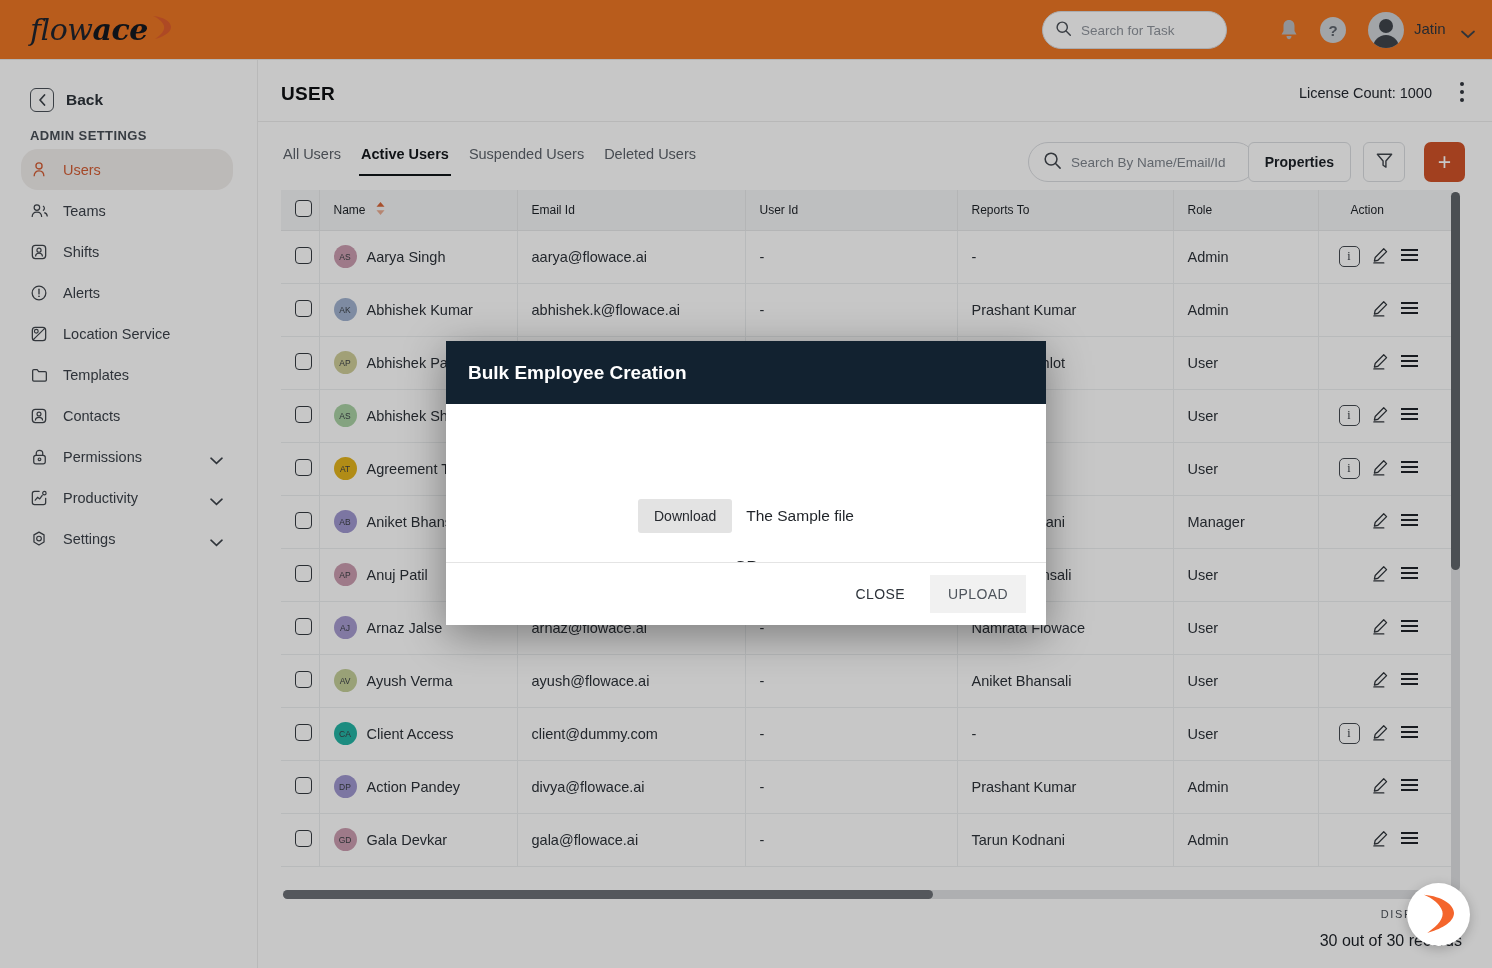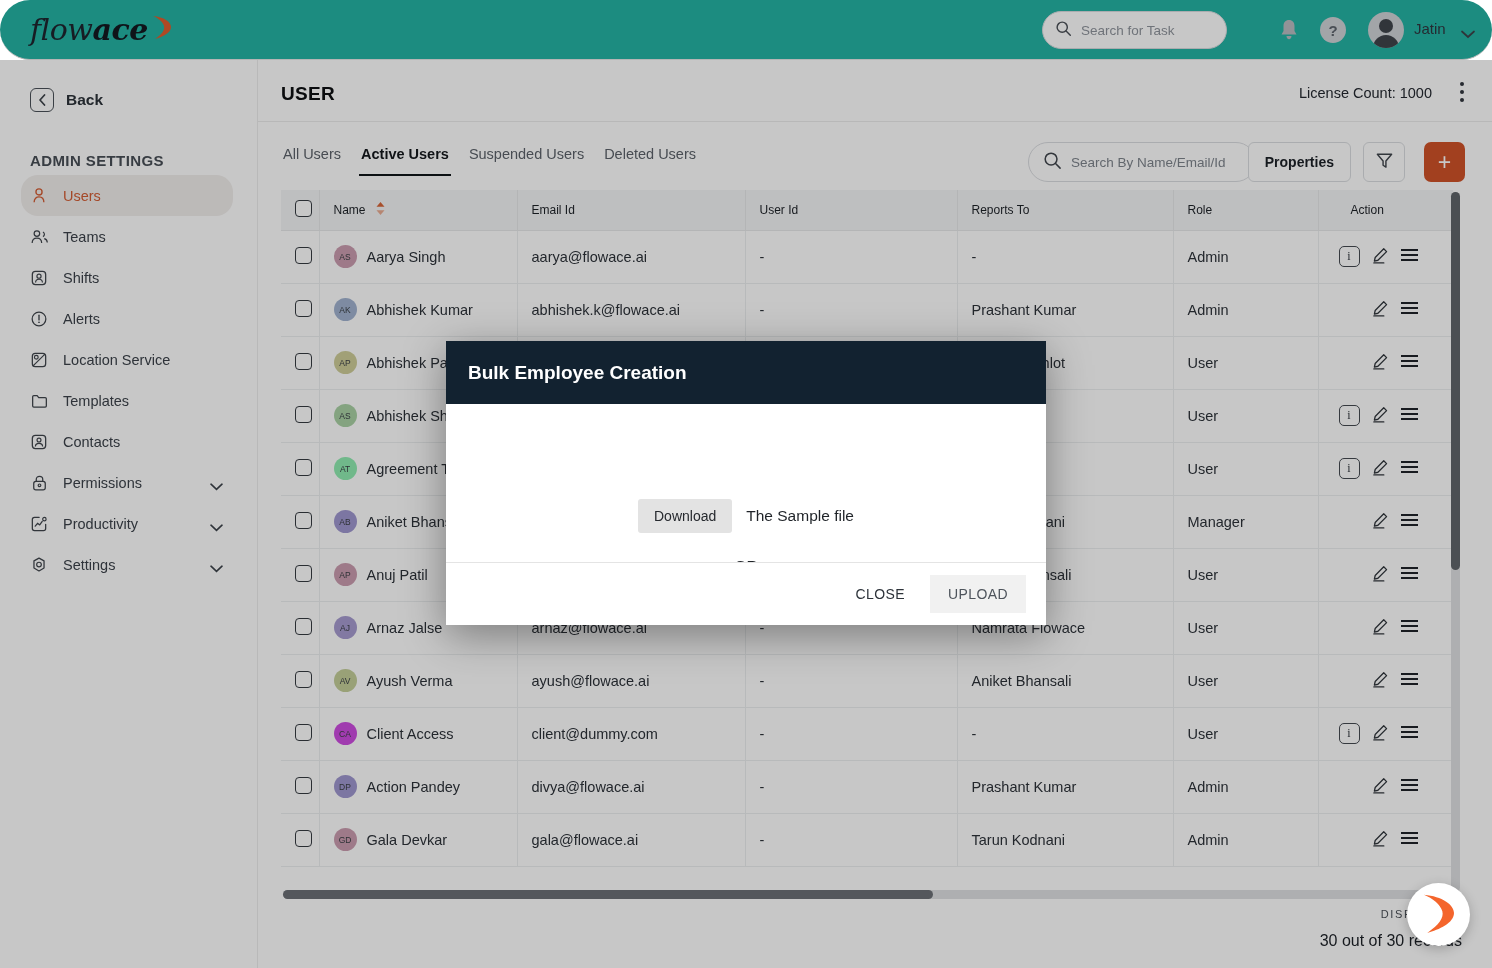--- a/index.html
+++ b/index.html
@@ -17,22 +17,22 @@
   }
   
   #page-layer {
     position: absolute; inset: 0;
     filter: brightness(0.78) saturate(0.88);
   }
 
   
   .topbar {
     position: absolute; top: 0; left: 0; width: 1492px; height: 60px;
-    background: #14b8a6; border-bottom: 1px solid #e8e8e8;
-    display: flex; align-items: center; border-radius: 30px;
+    background: #f97316; border-bottom: 1px solid #e8e8e8;
+    display: flex; align-items: center;
   }
   .logo { position: absolute; left: 30px; top: 12px; display: flex; align-items: baseline; }
   .logo .flow {
     font-family: "DejaVu Serif", serif;
     font-style: italic; font-size: 30px; color: #1d2430; letter-spacing: -0.5px;
   }
   .logo .ace {
     font-family: "DejaVu Serif", serif;
     font-style: italic; font-weight: bold; font-size: 30px; color: #121821; letter-spacing: -0.5px;
   }
@@ -80,22 +80,22 @@
   .back-row {
     display: flex; align-items: center; gap: 12px;
     margin: 28px 0 0 30px; cursor: pointer;
   }
   .back-box {
     width: 24px; height: 24px; border: 1.5px solid #4a5159; border-radius: 6px;
     display: flex; align-items: center; justify-content: center;
   }
   .back-label { font-size: 15.5px; font-weight: bold; color: #2b323a; }
   .admin-label {
-    margin: 40px 0 6px 30px;
-    font-size: 15px; font-weight: bold; color: #474e57; letter-spacing: 0.4px;
+    margin: 16px 0 6px 30px;
+    font-size: 13px; font-weight: bold; color: #474e57; letter-spacing: 0.4px;
   }
   .nav-item {
     position: relative;
     height: 41px; margin: 0 24px 0 21px;
     display: flex; align-items: center; gap: 14px;
     padding-left: 8px; border-radius: 17px;
     font-size: 14.5px; color: #3b424b; cursor: pointer;
   }
   .nav-item.active { background: #f2eeec; color: #e05a2b; font-weight: normal; }
   .nav-item.active .nav-label { color: #e05a2b; }
@@ -650,21 +650,21 @@
                       <i></i>
                       <i></i>
                     </span>
                   </div>
                 </td>
               </tr>
               <tr>
                 <td class="col-chk"><span class="chk"></span></td>
                 <td class="col-name">
                   <div class="name-cell">
-                    <span class="ava" style="background:#86efac">
+                    <span class="ava" style="background:#eab308">
                       <span>AT</span>
                     </span>
                     <span>Agreement Te</span>
                   </div>
                 </td>
                 <td class="col-email">agreement@flowace.ai</td>
                 <td class="col-uid">-</td>
                 <td class="col-rep">-</td>
                 <td class="col-role">User</td>
                 <td class="col-act" style="padding: 0px;">
@@ -795,21 +795,21 @@
                       <i></i>
                       <i></i>
                     </span>
                   </div>
                 </td>
               </tr>
               <tr>
                 <td class="col-chk"><span class="chk"></span></td>
                 <td class="col-name">
                   <div class="name-cell">
-                    <span class="ava" style="background:#d946ef">
+                    <span class="ava" style="background:#14b8a6">
                       <span>CA</span>
                     </span>
                     <span>Client Access</span>
                   </div>
                 </td>
                 <td class="col-email">client@dummy.com</td>
                 <td class="col-uid">-</td>
                 <td class="col-rep">-</td>
                 <td class="col-role">User</td>
                 <td class="col-act" style="padding: 0px;">

